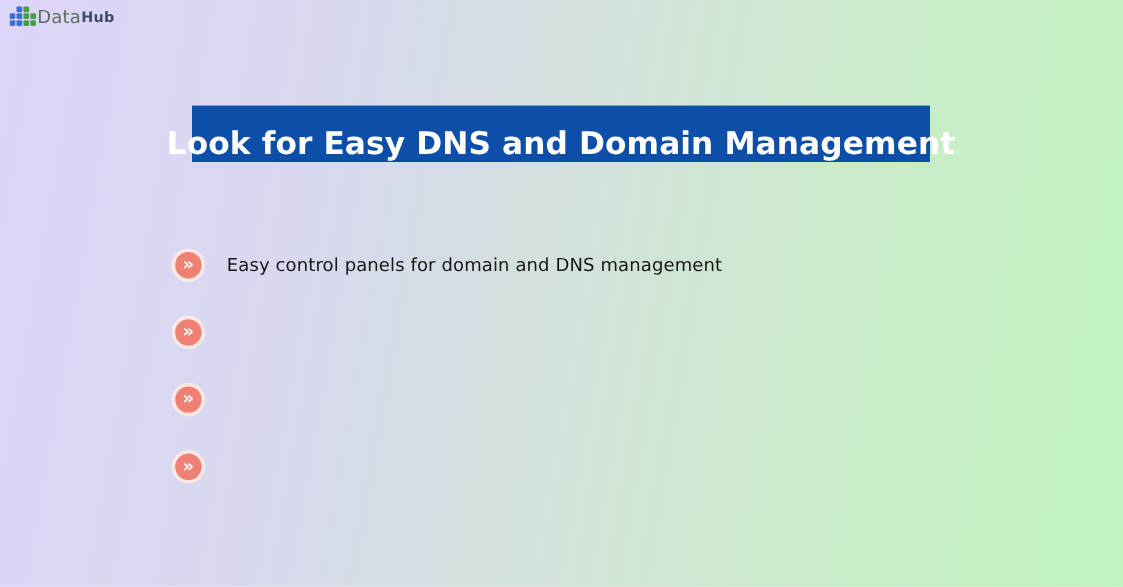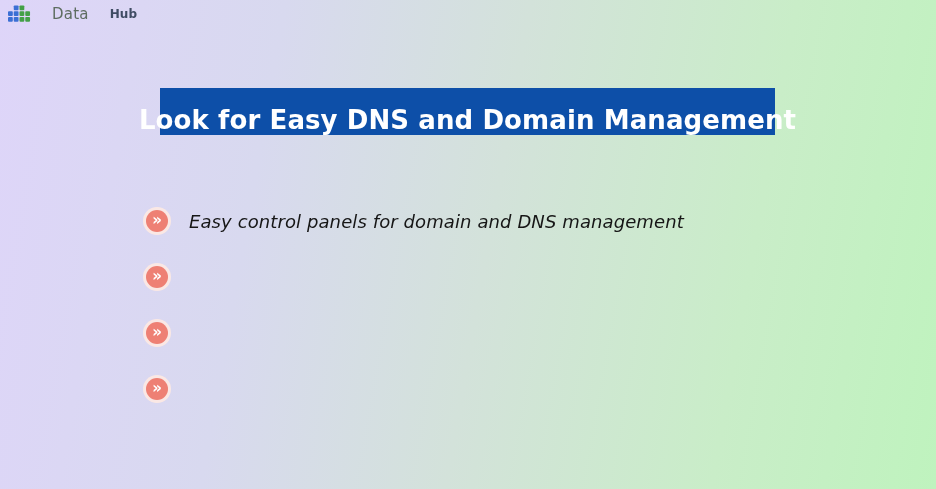--- a/index.html
+++ b/index.html
@@ -15,21 +15,21 @@
       var(--bg-left, #ded5f9) 0%,
       #d8d9ef 28%,
       #d3e2da 52%,
       #c9edc8 78%,
       var(--bg-right, #bff3be) 100%);
   }
 
   
   .logo {
     position: absolute; top: 5px; left: 8px;
-    display: flex; align-items: center; gap: 21px;
+    display: flex; align-items: center; gap: 0;
   }
   .logo-icon { display: block; }
   .logo-text-primary {
     font-size: 15px; color: #5e6d61; font-weight: 400; letter-spacing: 0.2px;
   }
   .logo-text-secondary {
     font-size: 12px; color: #3f4c63; font-weight: 700; margin-left: 0; letter-spacing: 0.2px;
   }
 
   
@@ -61,24 +61,23 @@
     display: flex; align-items: center; justify-content: center;
     flex: 0 0 auto;
     margin: 0 2px;
   }
   .bullet-chevron {
     color: #ffffff; font-size: 15px; font-weight: 700;
     line-height: 1; transform: translateY(-1px);
   }
   .bullet-label {
     margin-left: 19px;
-    font-size: 18px; color: #161616;
+    font-size: 15px; color: #161616;
     letter-spacing: 0.1px;
     white-space: nowrap;
-    font-style: italic;
   }
 </style>
 </head>
 <body>
 
 <div class="canvas">
 
   <div class="logo">
     <svg class="logo-icon" width="23" height="18" viewBox="0 0 24 18" aria-hidden="true">
       <g>

